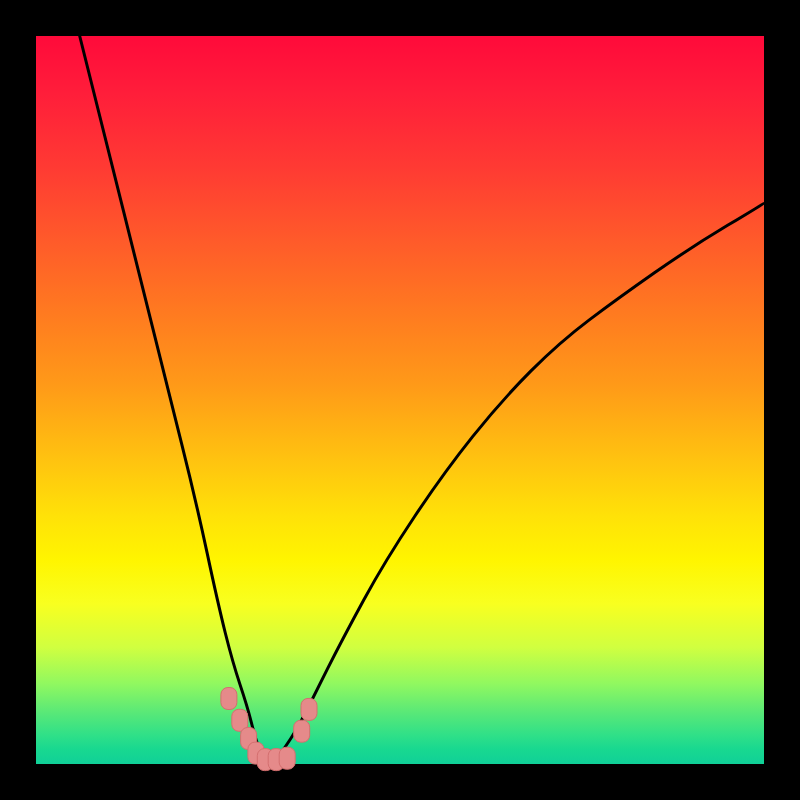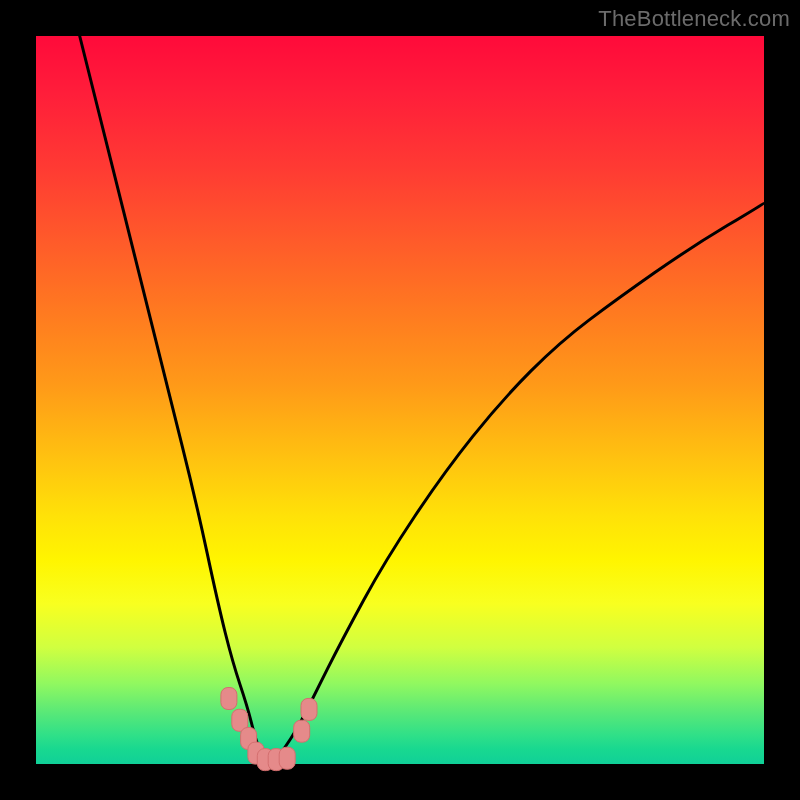--- a/index.html
+++ b/index.html
@@ -61,21 +61,20 @@
     top: 0;
     width: 728px;
     height: 728px;
     overflow: visible;
   }
 </style>
 </head>
 <body>
 
 <div class="frame">
-  <div class="watermark">TheBottleneck.com</div>
   <div class="plot">
     <svg class="curve" viewBox="0 0 728 728">
       <path id="curve-path" fill="none" stroke="#000000" stroke-width="3" stroke-linecap="round" d="M 43.7 0.0 Q 72.8 116.5 87.4 174.7 Q 101.9 233.0 116.5 291.2 Q 131.0 349.4 145.6 407.7 Q 160.2 465.9 171.1 516.9 Q 182.0 567.8 189.3 597.0 Q 196.6 626.1 203.8 647.9 Q 211.1 669.8 214.8 684.3 Q 218.4 698.9 222.0 709.8 Q 225.7 720.7 229.3 724.4 Q 233.0 728.0 236.6 726.2 Q 240.2 724.4 243.9 718.9 Q 247.5 713.4 254.8 702.5 Q 262.1 691.6 269.4 677.0 Q 276.6 662.5 291.2 633.4 Q 305.8 604.2 327.6 564.2 Q 349.4 524.2 378.6 480.5 Q 407.7 436.8 436.8 400.4 Q 465.9 364.0 495.0 334.9 Q 524.2 305.8 553.3 283.9 Q 582.4 262.1 618.8 236.6 Q 655.2 211.1 691.6 189.3 T 728.0 167.4"></path>
       <g id="markers">
           <rect x="184.9" y="651.5" width="16" height="22" rx="7" ry="7" fill="#e58a8a" stroke="#d46f6f" stroke-width="1"></rect>
           <rect x="195.8" y="673.3" width="16" height="22" rx="7" ry="7" fill="#e58a8a" stroke="#d46f6f" stroke-width="1"></rect>
           <rect x="204.6" y="691.5" width="16" height="22" rx="7" ry="7" fill="#e58a8a" stroke="#d46f6f" stroke-width="1"></rect>
           <rect x="211.9" y="706.1" width="16" height="22" rx="7" ry="7" fill="#e58a8a" stroke="#d46f6f" stroke-width="1"></rect>
           <rect x="221.3" y="712.6" width="16" height="22" rx="7" ry="7" fill="#e58a8a" stroke="#d46f6f" stroke-width="1"></rect>
           <rect x="232.2" y="712.6" width="16" height="22" rx="7" ry="7" fill="#e58a8a" stroke="#d46f6f" stroke-width="1"></rect>

